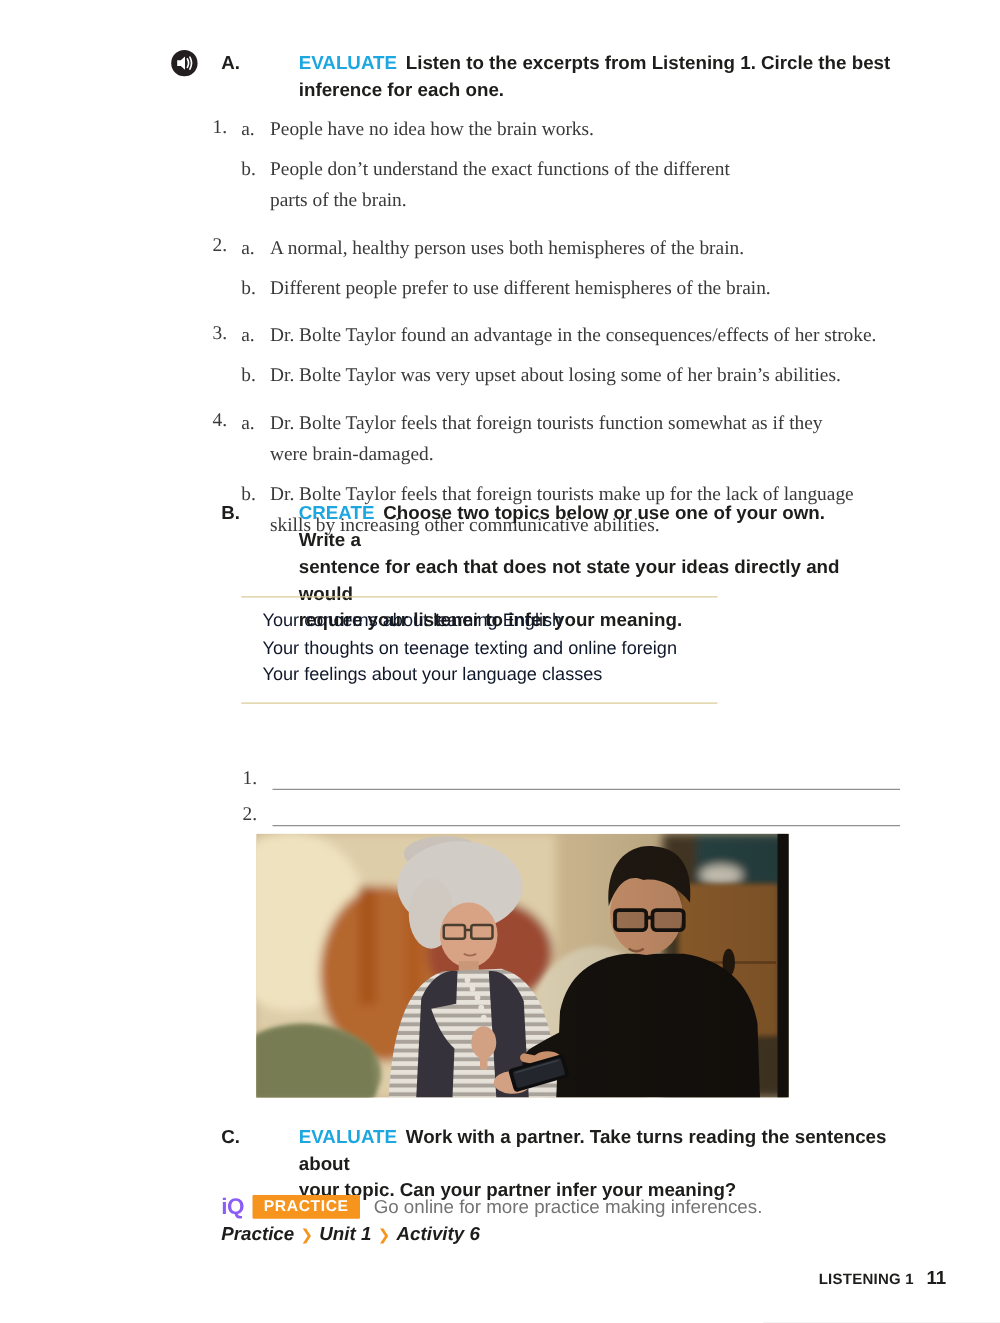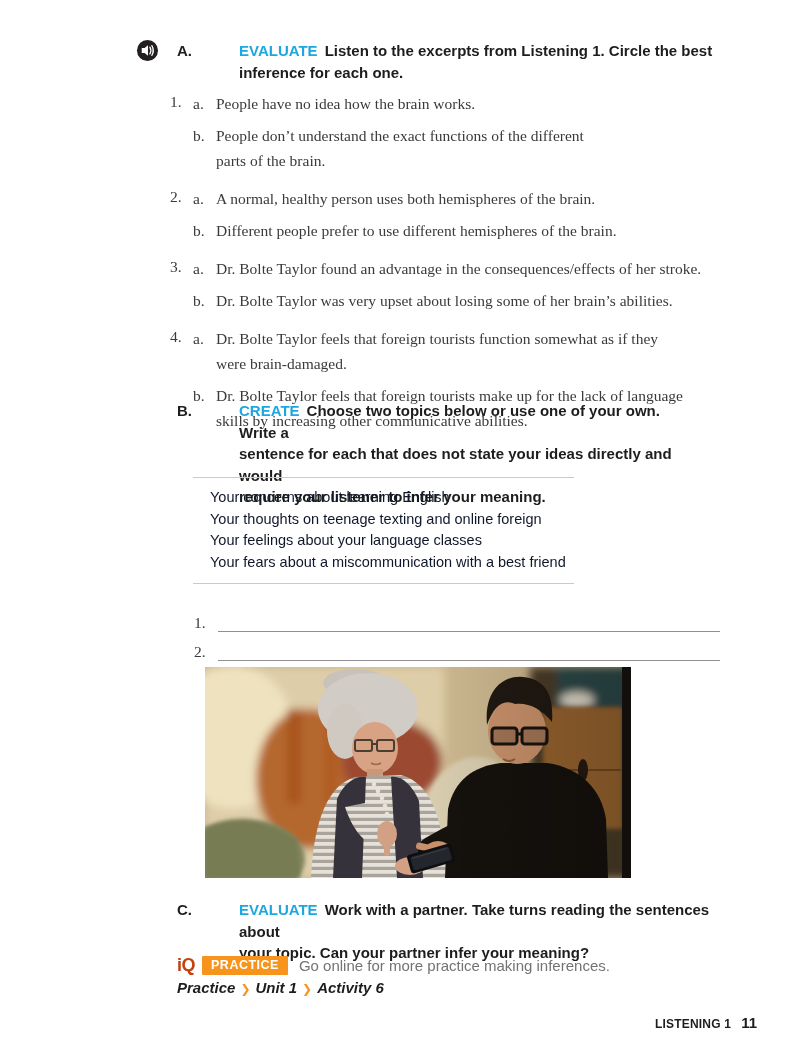--- a/index.html
+++ b/index.html
@@ -49,21 +49,21 @@
   .blank-num { width:24px; flex:none; }
   .blank-line { flex:1; border-bottom:1px solid #8f8f8f; height:17px; }
 
   
   .photo { position:absolute; left:205px; top:667px; width:426px; height:211px; }
   .photo svg { display:block; width:100%; height:100%; }
 
   
   .iq-row { position:absolute; left:177px; top:955px; display:flex; align-items:center;
             font-family:"Liberation Sans", sans-serif; }
-  .iq-logo { font-weight:700; font-size:18px; color:#c2410c; letter-spacing:-0.5px; }
+  .iq-logo { font-weight:700; font-size:18px; color:#8b5cf6; letter-spacing:-0.5px; }
   .badge { background:#f7941e; color:#fff; font-weight:700; font-size:12.5px;
            letter-spacing:0.5px; padding:2px 9px 3px; margin-left:7px; border-radius:1px; }
   .iq-text { font-size:15px; color:#737373; margin-left:11px; }
   .crumb { position:absolute; left:177px; top:979px; font-family:"Liberation Sans", sans-serif;
            font-style:italic; font-weight:700; font-size:15px; color:#1d1d1b; }
   .crumb .sep { color:#f7941e; margin:0 5px; font-style:normal;
                 font-family:"DejaVu Sans", sans-serif; font-size:12px; }
 
   
   .footer { position:absolute; top:1014px; right:43px; display:flex; align-items:baseline;
@@ -161,21 +161,20 @@
       <span class="keyword">CREATE</span><span class="instr">Choose two topics below or use one of your own. Write a
 sentence for each that does not state your ideas directly and would
 require your listener to infer your meaning.</span>
     </span>
   </div>
 
   <div class="topics-box">
     <div class="topic">Your concerns about learning English</div>
     <div class="topic">Your thoughts on teenage texting and online foreign</div>
     <div class="topic">Your feelings about your language classes</div>
-    <div class="topic">Your fears about a miscommunication with a best friend</div>
   </div>
 
   <div class="blanks">
     <div class="blank-row">
       <span class="blank-num">1.</span>
       <span class="blank-line"></span>
     </div>
     <div class="blank-row">
       <span class="blank-num">2.</span>
       <span class="blank-line"></span>

